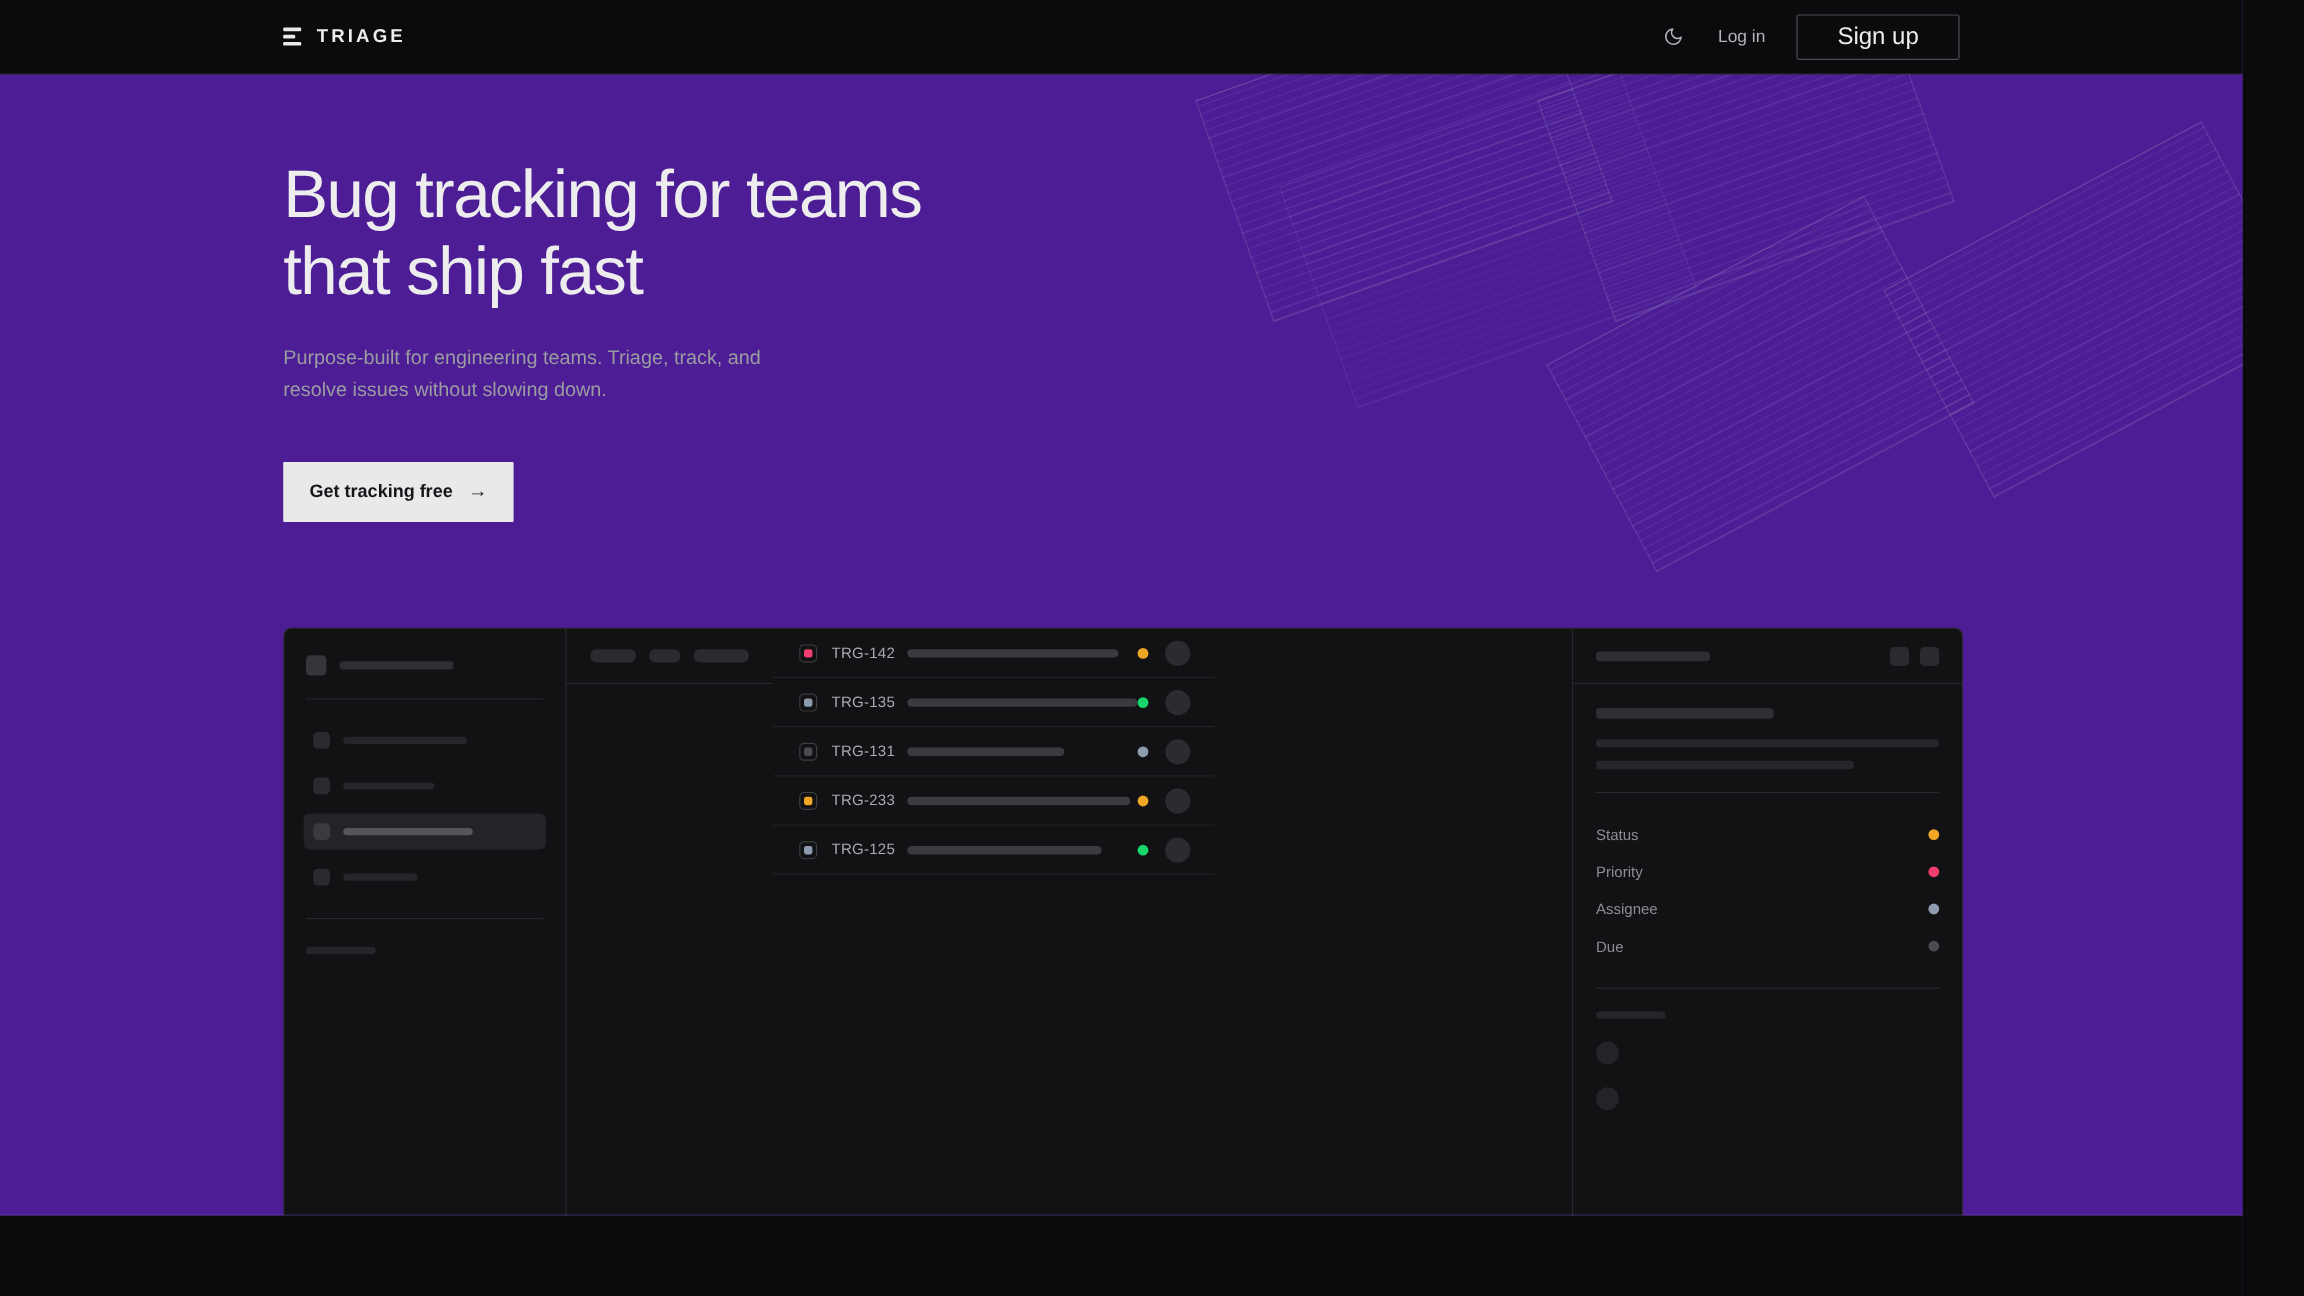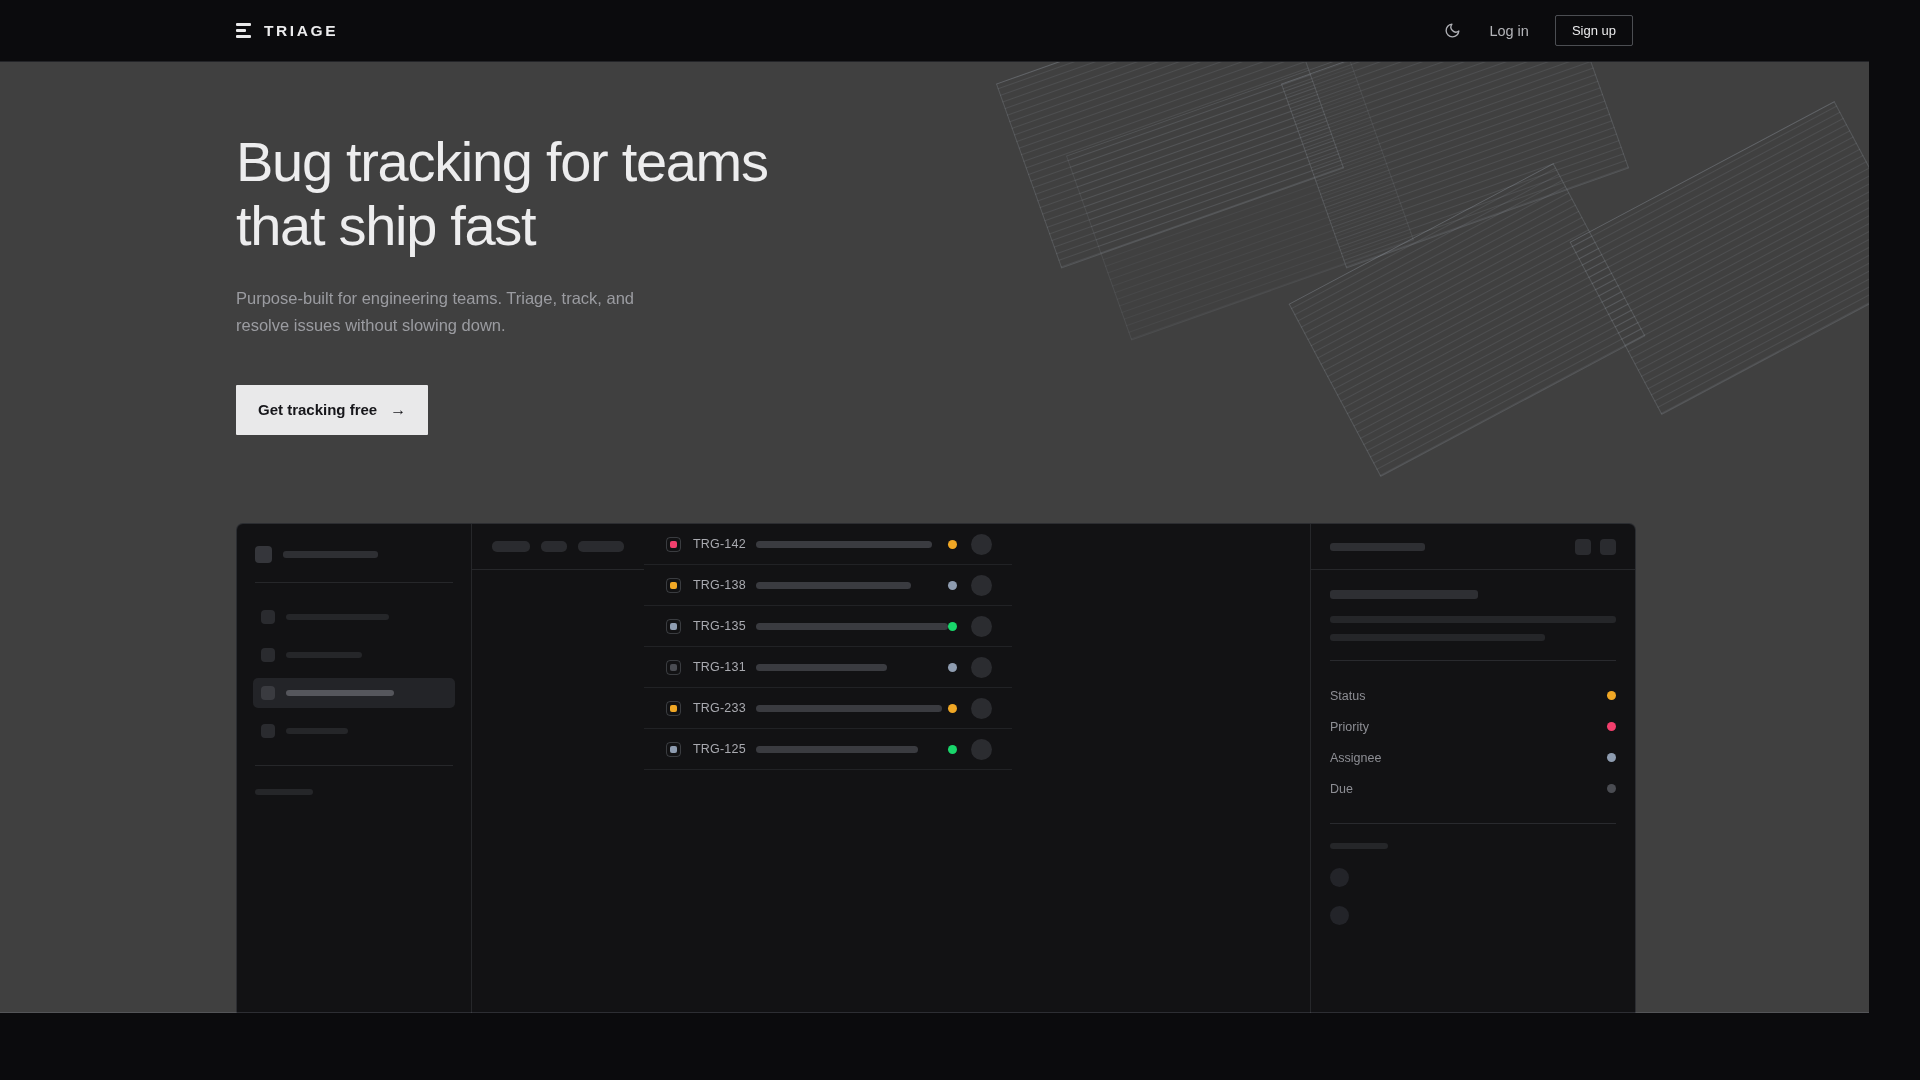--- a/index.html
+++ b/index.html
@@ -4,21 +4,21 @@
 <title>Triage — Bug tracking for teams that ship fast</title>
 <style>
   * { margin:0; padding:0; box-sizing:border-box; }
   html, body {
     width:1920px; height:1080px;
     background:#0b0b0d;
     font-family:"Liberation Sans", sans-serif;
     overflow:hidden;
     -webkit-font-smoothing:antialiased;
   }
-  .page { position:relative; width:1869px; height:1080px; background:#404040; overflow:hidden; }
+  .page { position:relative; width:1869px; height:1080px; background:#4c1d95; overflow:hidden; }
 
   
   .bg-deco { position:absolute; inset:0; overflow:hidden; pointer-events:none; z-index:0; }
   .panel {
     position:absolute;
     border:1px solid rgba(190,200,215,0.17);
     background:
       repeating-linear-gradient(
         0deg,
         rgba(190,200,215,0.105) 0px,
@@ -49,23 +49,23 @@
   .logo-mark i:nth-child(3){ width:15px; }
   .brand-name {
     color:#ececed; font-size:15.5px; font-weight:bold;
     letter-spacing:2.6px;
   }
   .header-right { margin-left:auto; margin-right:236px; display:flex; align-items:center; gap:26px; }
   .moon-btn { width:22px; height:22px; display:flex; align-items:center; justify-content:center; cursor:pointer; }
   .moon-btn svg { display:block; }
   .login-link { color:#b4b5b9; font-size:14.5px; cursor:pointer; }
   .signup-btn {
-    color:#ececed; font-size:13px;
+    color:#ececed; font-size:20px;
     border:1px solid rgba(210,215,225,0.33);
-    padding:8px 16px; background:transparent; cursor:pointer;
+    padding:8px 33px; background:transparent; cursor:pointer;
     line-height:1; border-radius:2px;
   }
 
   
   .hero { position:relative; z-index:2; margin-left:236px; padding-top:68px; }
   .headline {
     color:#ededee; font-size:56px; line-height:1.135;
     font-weight:normal; letter-spacing:-1.3px; max-width:760px;
   }
   .subhead {
@@ -244,31 +244,20 @@
         </div>
       <div id="rows">
           <div class="row">
             <span class="badge">
               <i style="background:#f23f6d"></i>
             </span>
             <span class="row-id">TRG-142</span>
             <span class="row-title" style="width:176px"></span>
             <span class="row-right">
               <span class="row-dot" style="background:#f0a725"></span>
-              <span class="avatar"></span>
-            </span>
-          </div>
-          <div class="row">
-            <span class="badge">
-              <i style="background:#f0a725"></i>
-            </span>
-            <span class="row-id">TRG-138</span>
-            <span class="row-title" style="width:155px"></span>
-            <span class="row-right">
-              <span class="row-dot" style="background:#8e9cb0"></span>
               <span class="avatar"></span>
             </span>
           </div>
           <div class="row">
             <span class="badge">
               <i style="background:#8e9cb0"></i>
             </span>
             <span class="row-id">TRG-135</span>
             <span class="row-title" style="width:192px"></span>
             <span class="row-right">

